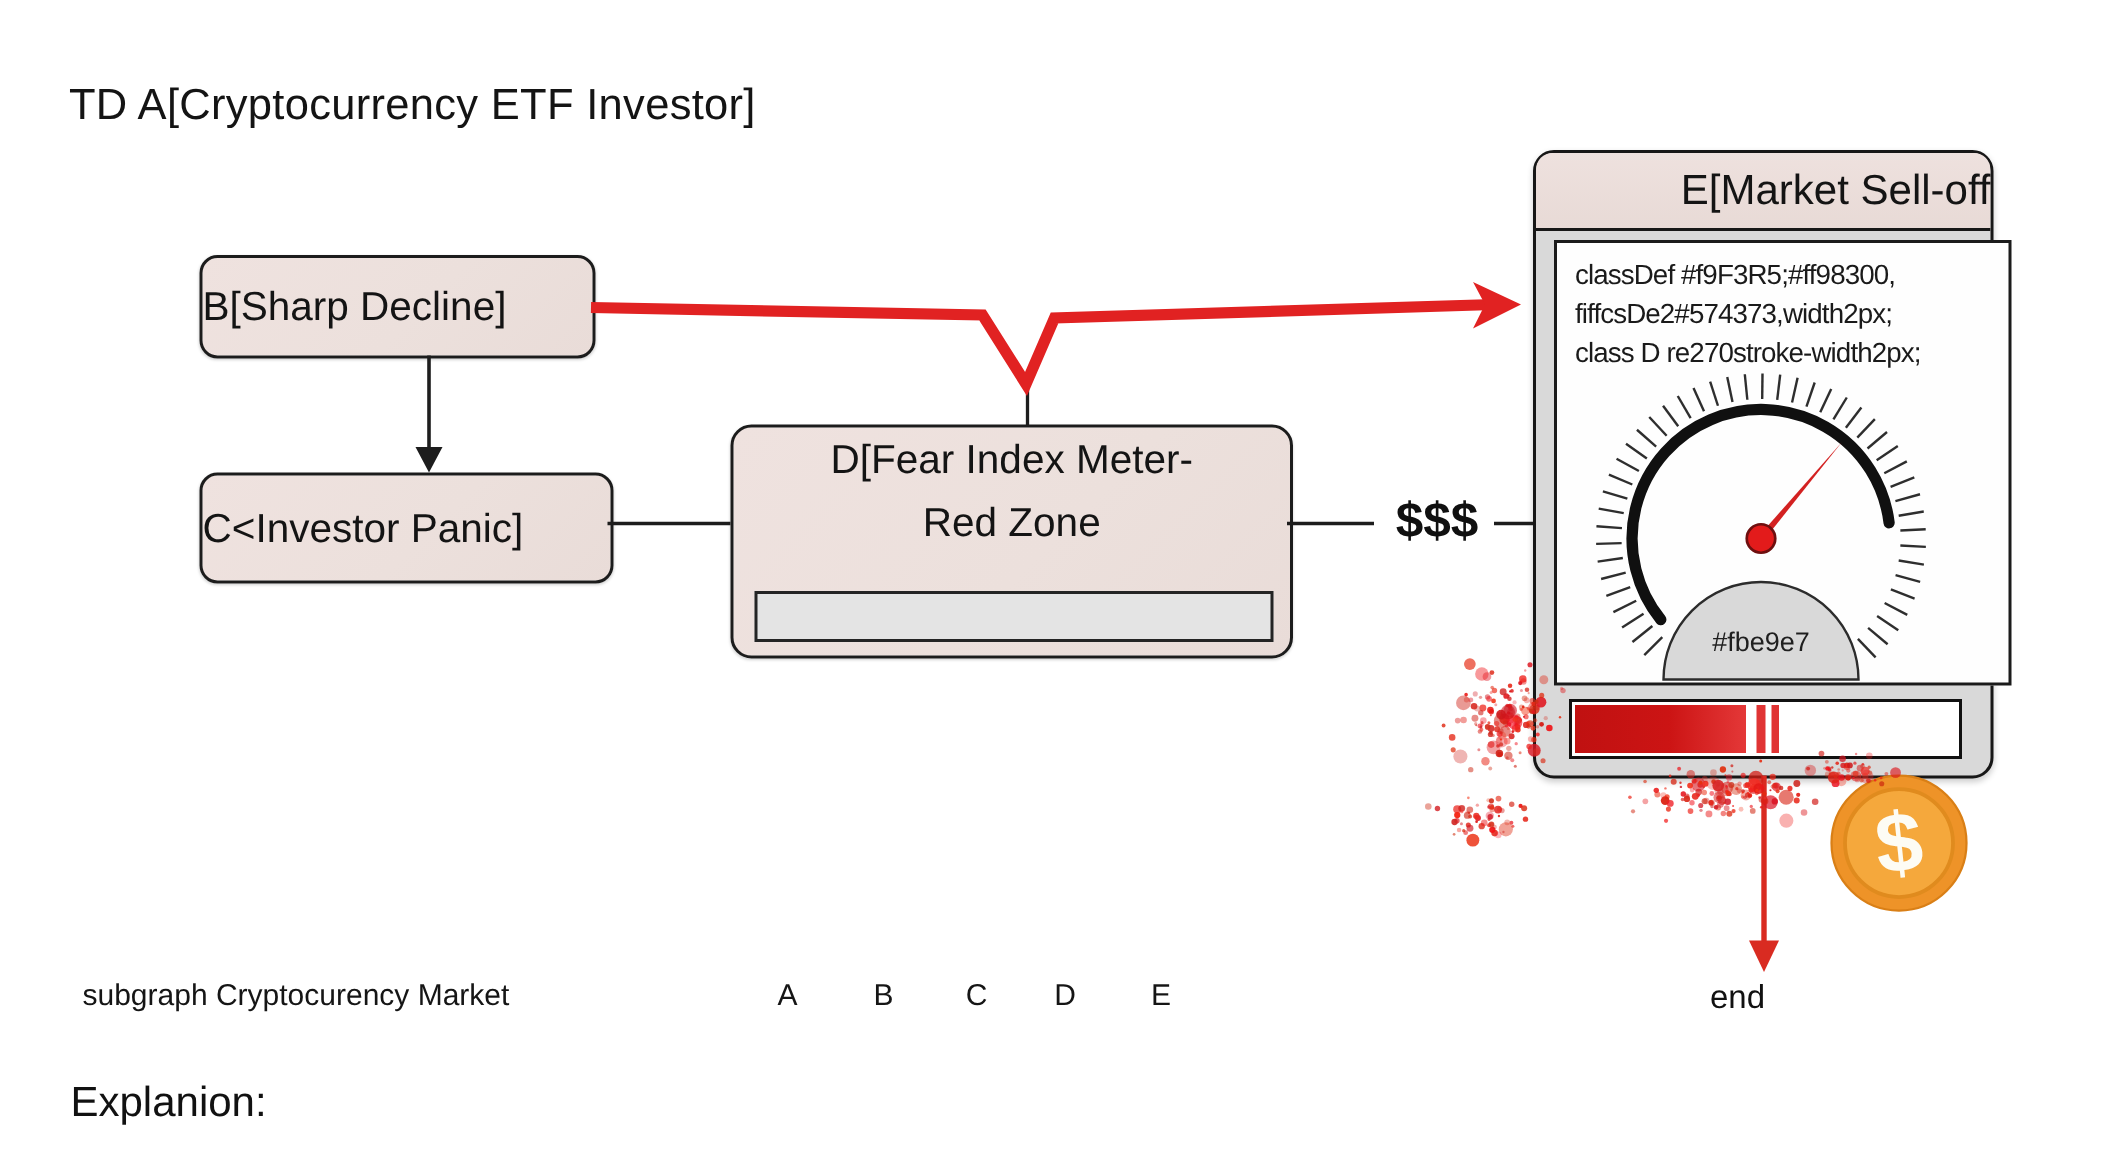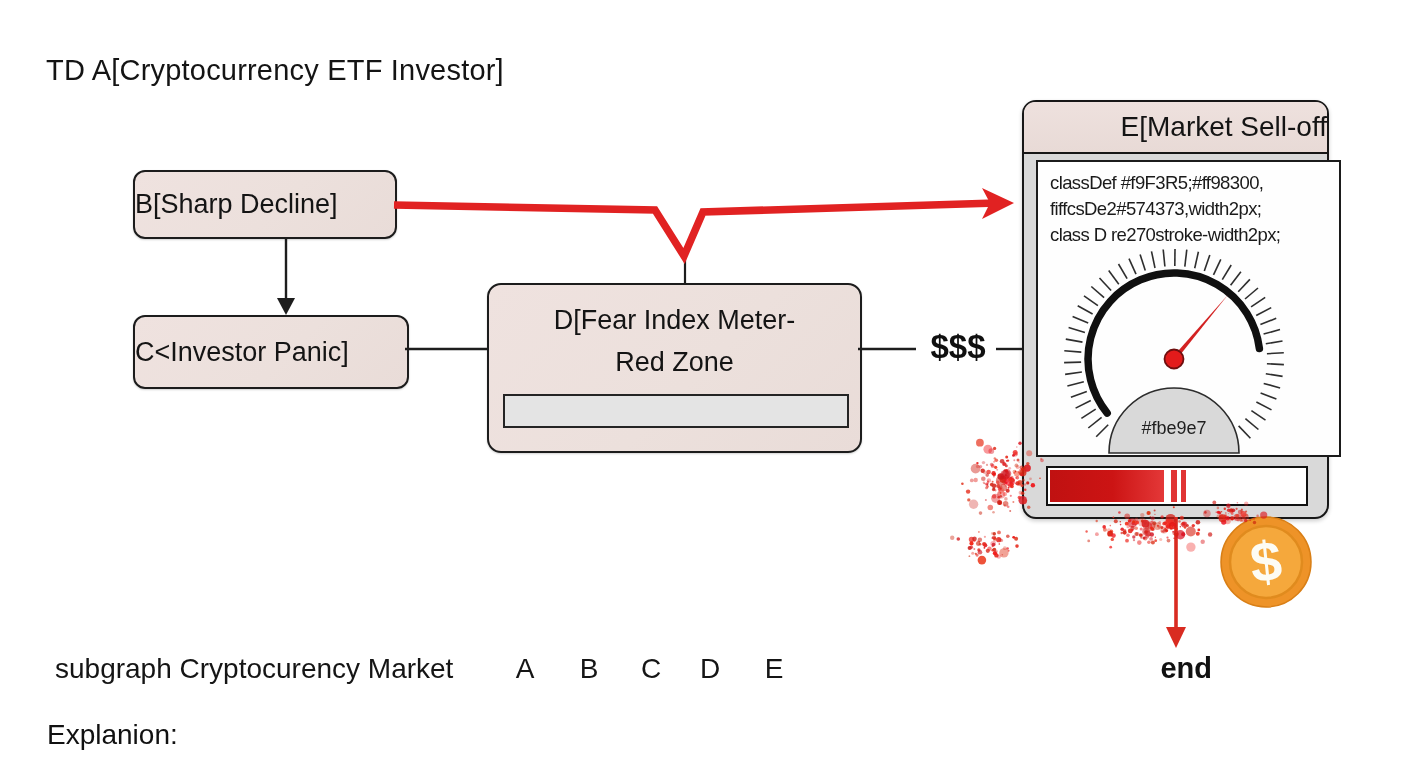--- a/index.html
+++ b/index.html
@@ -6,39 +6,39 @@
   body{
     width:1408px;height:768px;position:relative;overflow:hidden;
     background:#ffffff;
     font-family:"Liberation Sans", sans-serif;
     color:#111;
   }
   .abs{position:absolute;}
 
   
   .title{left:46px;top:54px;font-size:29px;letter-spacing:.2px;color:#141414;}
-  .footer-row{top:653px;font-size:28px;color:#151515;}
+  .footer-row{top:653px;font-size:20px;color:#151515;}
   .sub-label{left:55px;}
   .nid{width:26px;text-align:center;}
   .nid-a{left:512px;} .nid-b{left:576px;} .nid-c{left:638px;} .nid-d{left:697px;} .nid-e{left:761px;}
-  .end-label{left:1140px;top:652px;font-size:29px;font-weight:bold;width:72px;text-align:right;}
+  .end-label{left:1140px;top:652px;font-size:22px;font-weight:normal;width:72px;text-align:left;}
   .explanation{left:47px;top:719px;font-size:28px;}
 
   
   .fnode{
     background:linear-gradient(135deg,#efe2df 0%,#ece0dc 55%,#e9dcd8 100%);
     border:2.5px solid #1c1c1c;border-radius:12px;
     display:flex;align-items:center;justify-content:flex-start;
     font-size:27px;color:#141414;
     box-shadow:0 1px 2px rgba(0,0,0,.18);
   }
   .node-b{left:133px;top:170px;width:260px;height:65px;}
   .node-c{left:133px;top:315px;width:272px;height:70px;}
   .node-d{left:487px;top:283px;width:371px;height:152px;border-radius:14px;
-          flex-direction:column;justify-content:flex-start;padding-top:14px;line-height:42px;}
+          flex-direction:column;justify-content:flex-start;padding-top:0;line-height:42px;}
   .d-bar{left:503px;top:394px;width:342px;height:30px;background:#e4e4e4;border:2px solid #242424;}
 
   .dollar-label{left:922px;top:328px;width:72px;text-align:center;font-size:33px;font-weight:bold;color:#101010;}
 
   
   .e-panel{
     left:1022px;top:100px;width:303px;height:415px;
     background:#d9d9d9;border:2.5px solid #171717;border-radius:14px;
     box-shadow:0 2px 4px rgba(0,0,0,.2);
   }

